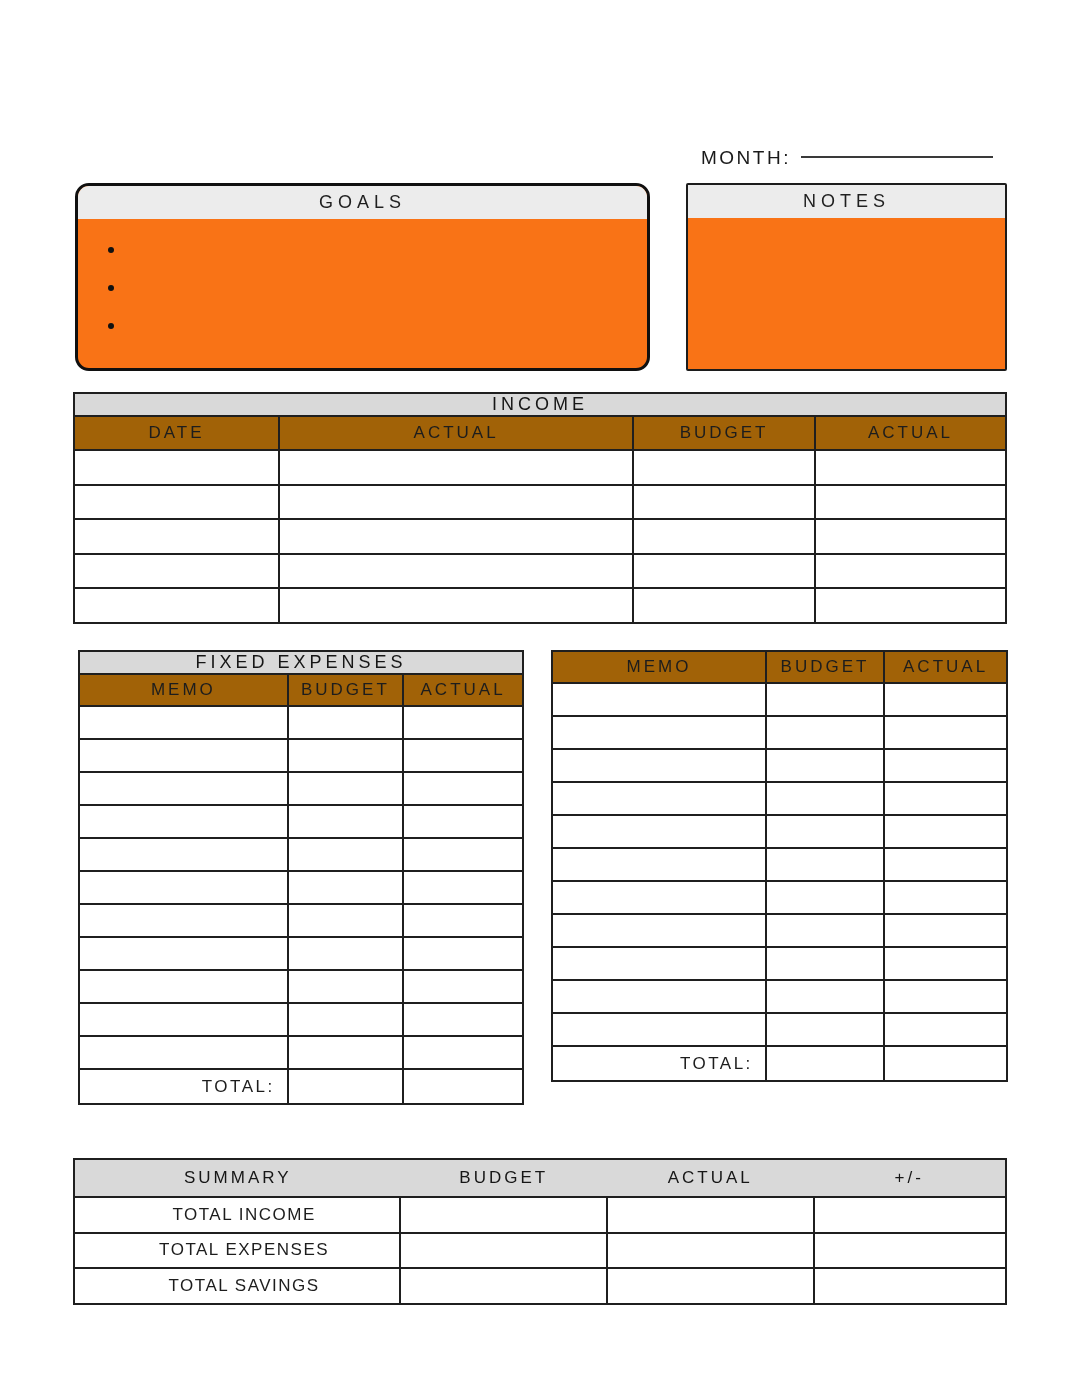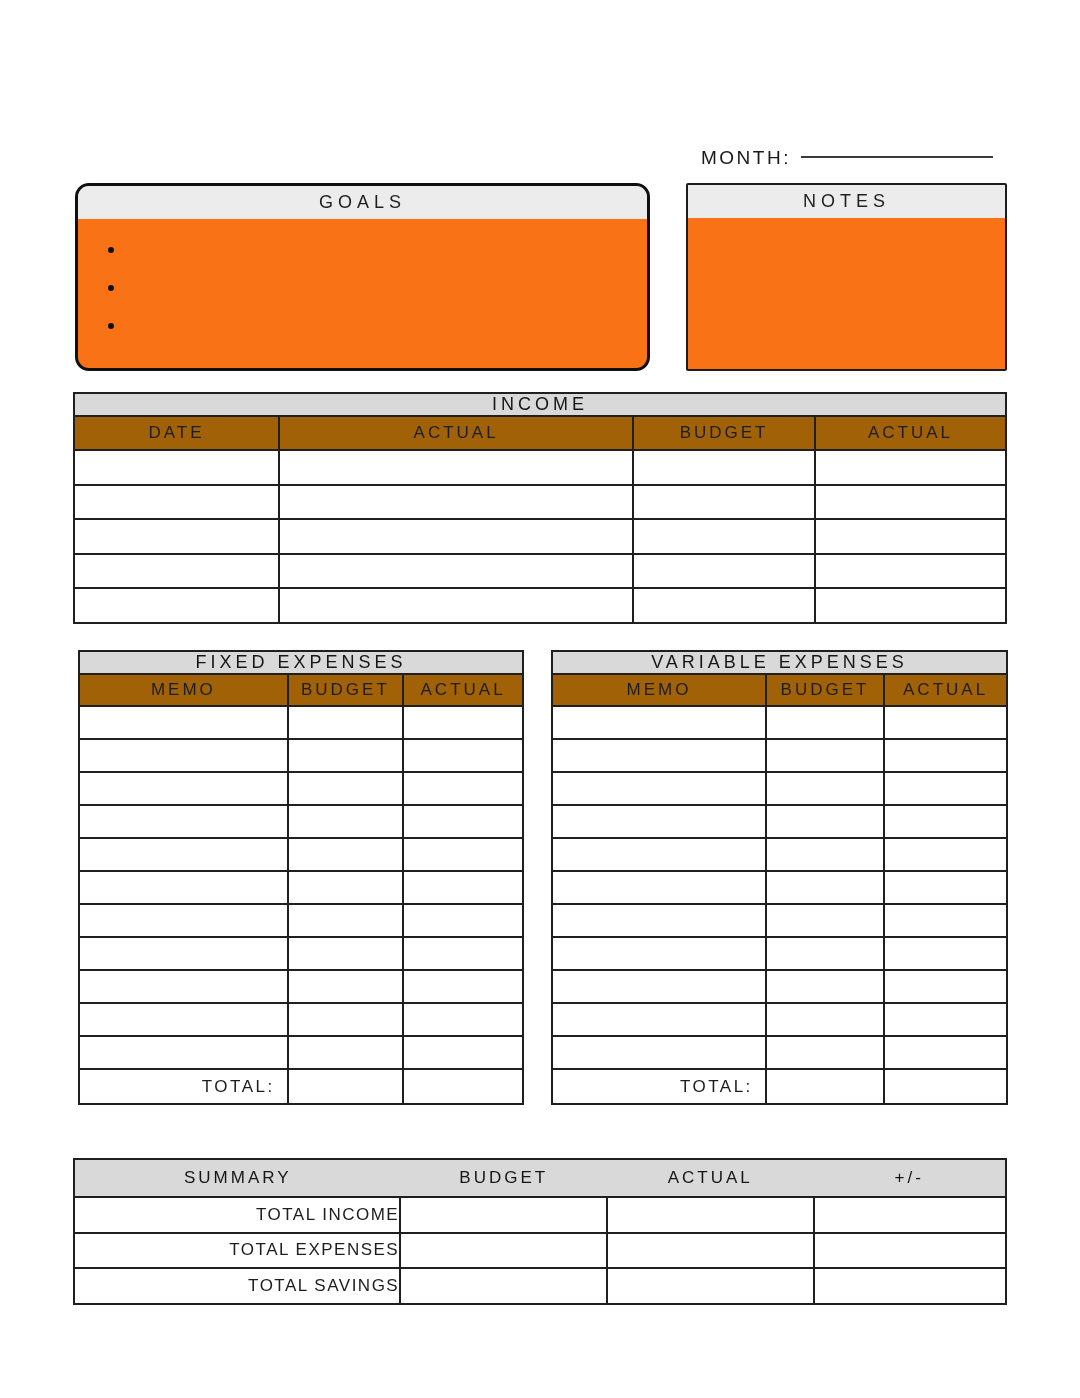--- a/index.html
+++ b/index.html
@@ -94,21 +94,21 @@
   .sum-tbl col.c1{width:22.2%;}
   .sum-tbl col.c2{width:22.2%;}
   .sum-tbl col.c3{width:20.6%;}
   .band-flex{display:flex;width:100%;}
   .band-flex span{display:block;text-align:center;font-size:17px;letter-spacing:3px;}
   .band-flex .w0{width:35%;}
   .band-flex .w1{width:22.2%;}
   .band-flex .w2{width:22.2%;}
   .band-flex .w3{width:20.6%;}
   .sum-label{
-    text-align:right;padding-left:14px;
+    text-align:center;padding-left:14px;
     font-size:17px;letter-spacing:1.5px;color:#1d1d1d;
   }
 </style>
 </head>
 <body>
 
 <div class="page">
 
 
   <span class="month-label">MONTH:</span>
@@ -268,23 +268,20 @@
     </tfoot>
   </table>
 
   <table class="tbl exp var-tbl">
     <colgroup>
         <col class="c0">
         <col class="c1">
         <col class="c2">
       </colgroup>
     <thead>
-      <tr class="band-row">
-        <th colspan="3" class="band">VARIABLE EXPENSES</th>
-      </tr>
       <tr class="cols">
           <th>MEMO</th>
           <th>BUDGET</th>
           <th>ACTUAL</th>
         </tr>
     </thead>
     <tbody>
         <tr>
           <td></td>
           <td></td>

